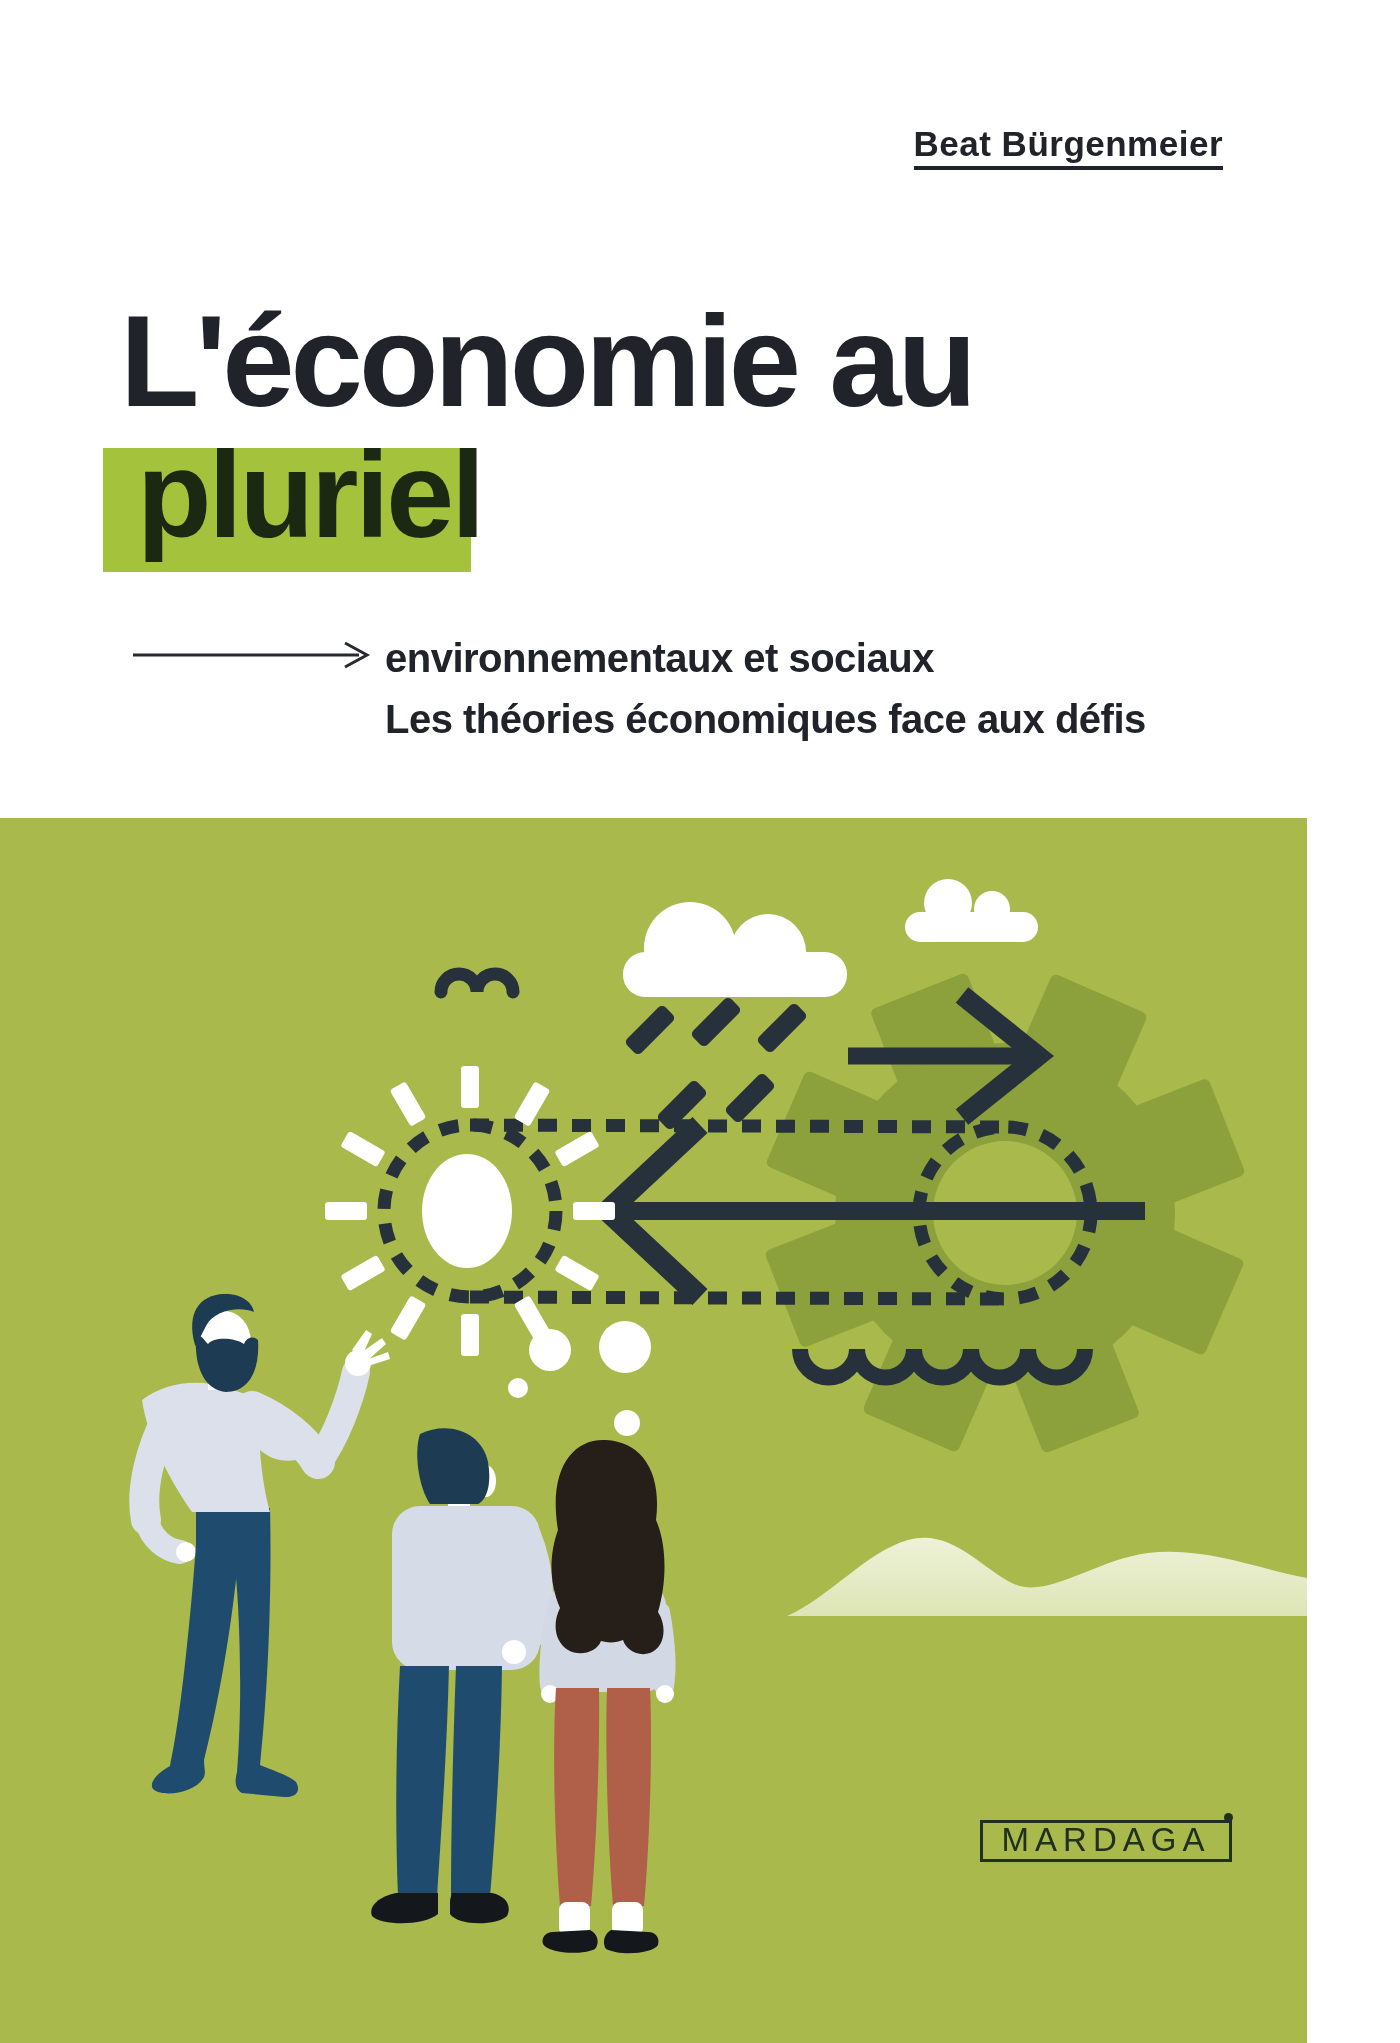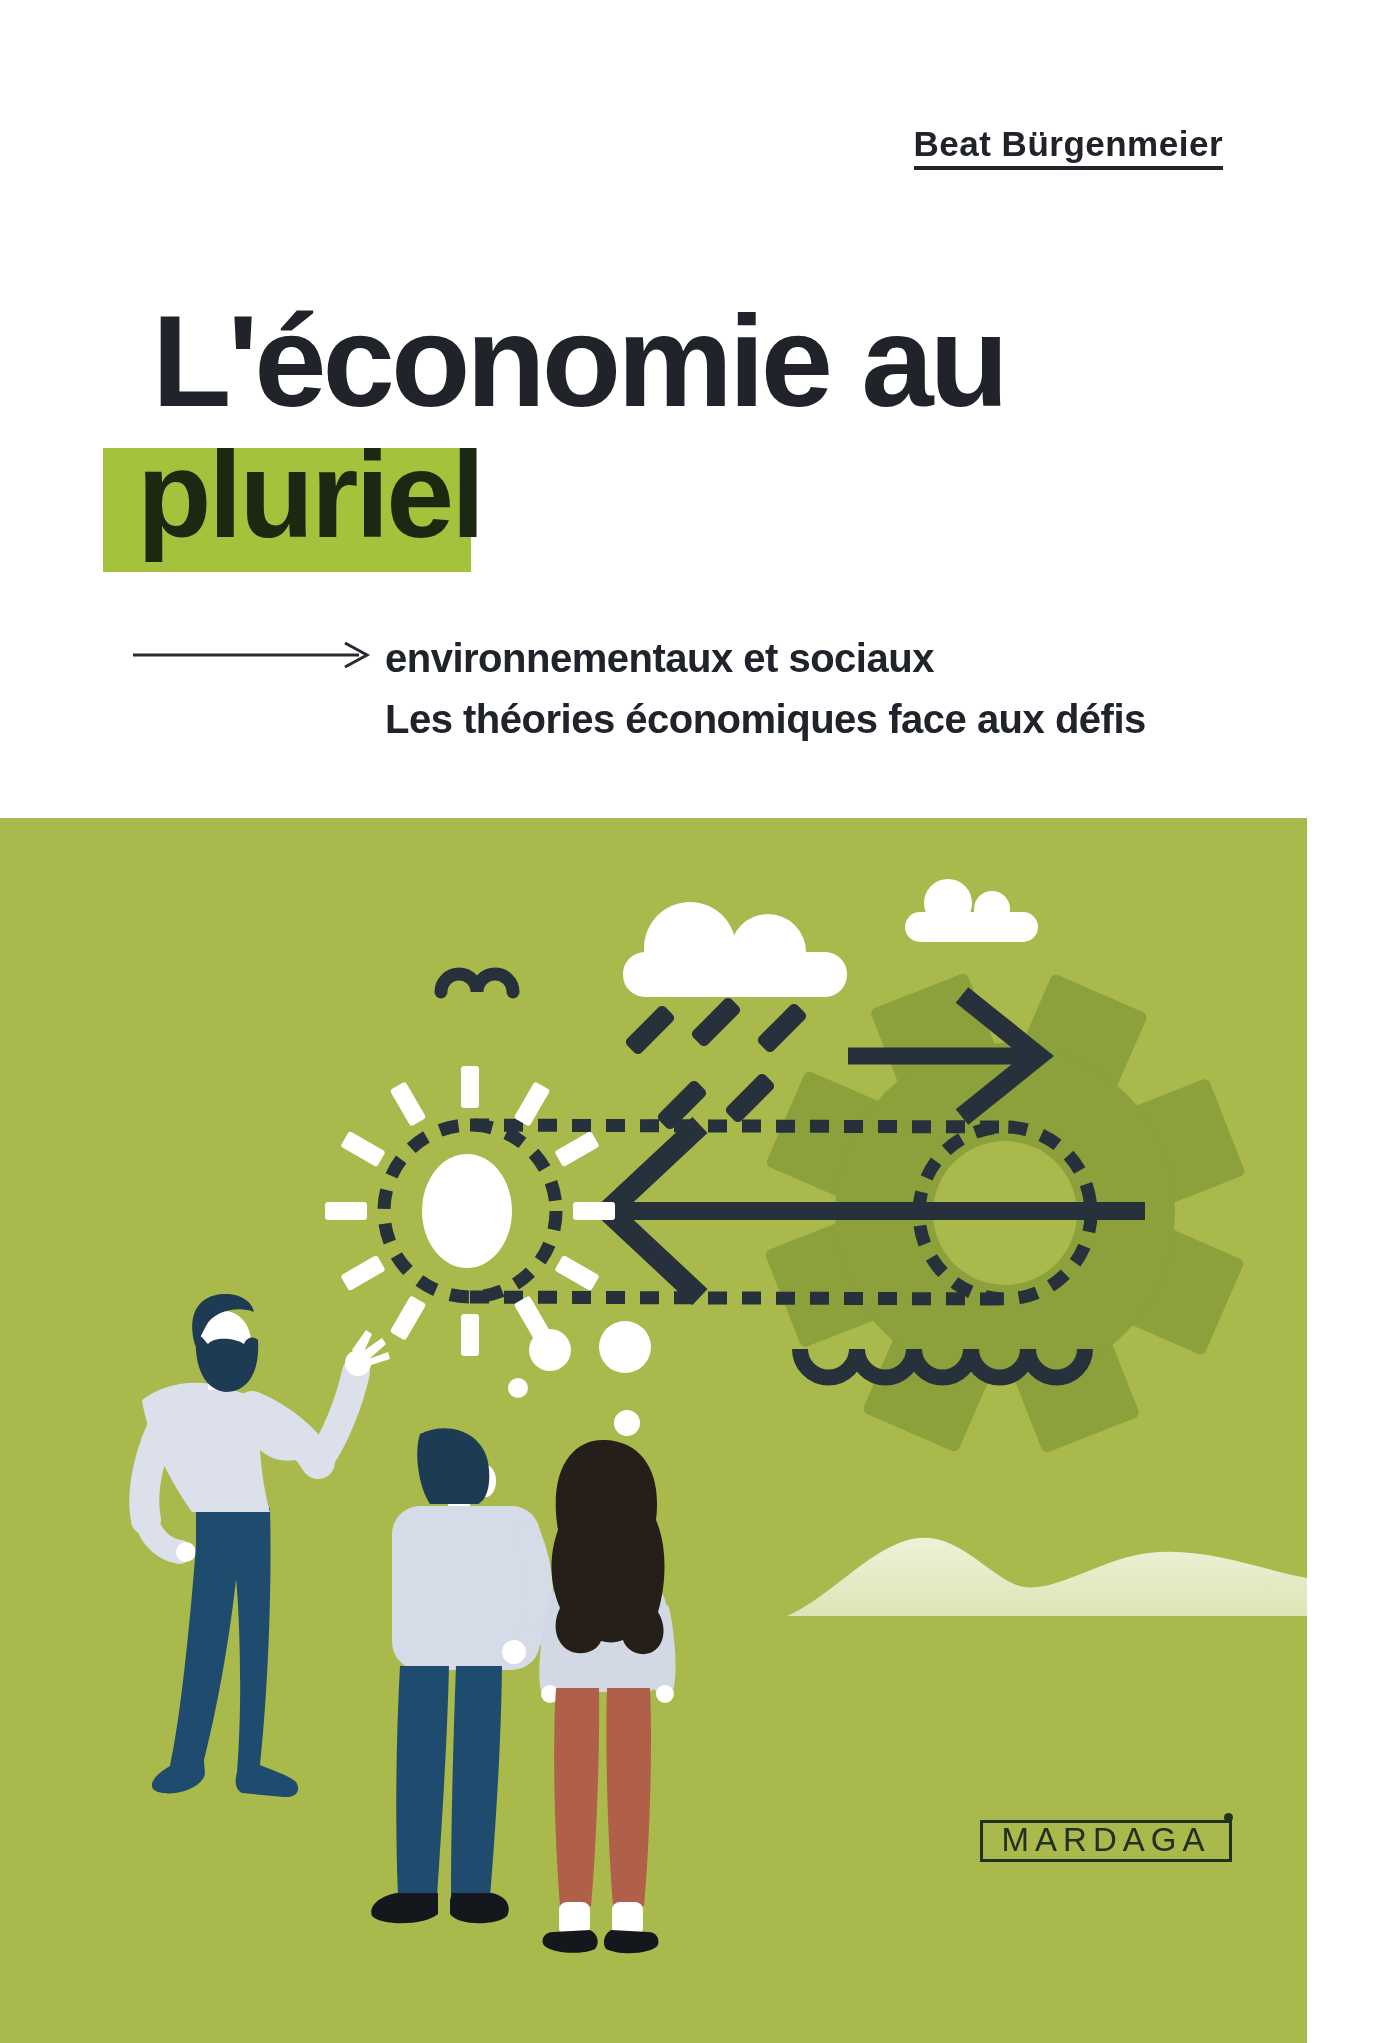--- a/index.html
+++ b/index.html
@@ -4,21 +4,21 @@
 <style>
   html,body{margin:0;padding:0;background:#ffffff;}
   .page{position:relative;width:1400px;height:2043px;background:var(--white,#fff);
         overflow:hidden;font-family:"Liberation Sans",sans-serif;}
 
   
   .author{position:absolute;top:124px;right:177px;font-size:35px;font-weight:700;
           color:var(--text-dark);letter-spacing:.5px;
           border-bottom:4px solid var(--text-dark);padding-bottom:2px;}
   .title-line1{position:absolute;left:120px;top:296px;font-size:130px;font-weight:800;
-          letter-spacing:-4px;color:var(--text-dark);line-height:1;margin-left:32px;}
+          letter-spacing:-4px;color:var(--text-dark);line-height:1;}
   .title-highlight-box{position:absolute;left:103px;top:448px;width:368px;height:124px;
           background:var(--highlight-green);}
   .title-highlight-box .hl-text{display:block;margin-top:-15px;padding-left:34px;
           font-size:122px;font-weight:800;letter-spacing:-3px;line-height:124px;
           color:#1b2913;}
   .subtitle{position:absolute;left:385px;top:628px;font-size:40px;font-weight:700;
           color:var(--text-dark);line-height:61px;letter-spacing:-.5px;}
   .subtitle-arrow{position:absolute;left:133px;top:640px;}
 
   

